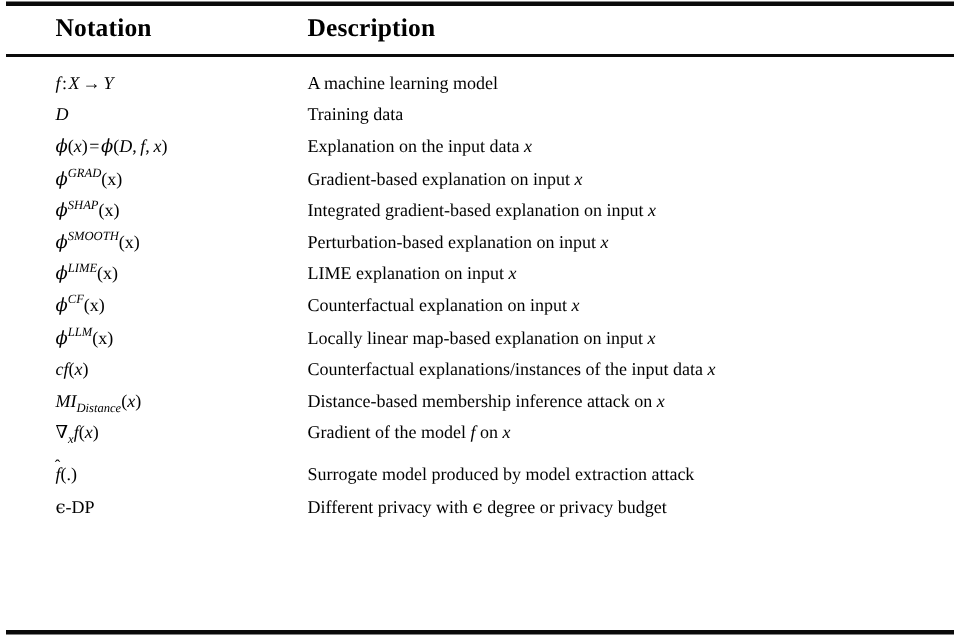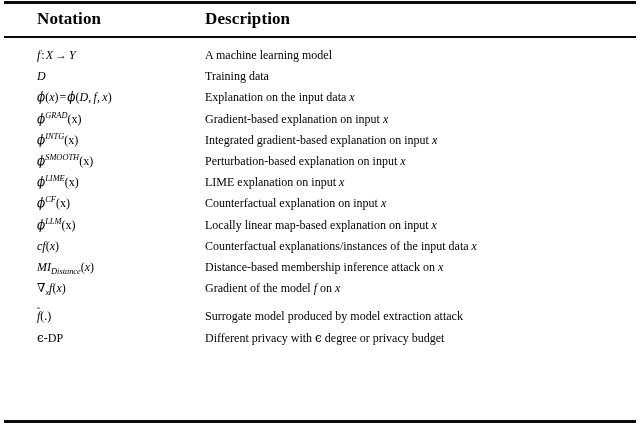--- a/index.html
+++ b/index.html
@@ -146,21 +146,21 @@
         <td class="notation-cell"><span class="greek-i">ϕ</span><span class="mu">(</span><span class="mi">x</span><span class="mu">)</span><span class="op">=</span><span class="greek-i">ϕ</span><span class="mu">(</span><span class="mi">D</span><span class="mu">, </span><span class="mi">f</span><span class="mu">, </span><span class="mi">x</span><span class="mu">)</span></td>
         <td class="desc-cell">Explanation on the input data <span class="mvar">x</span></td>
       </tr>
 
       <tr>
         <td class="notation-cell"><span class="greek-i">ϕ</span><span class="sup">GRAD</span><span class="mu">(x)</span></td>
         <td class="desc-cell">Gradient-based explanation on input <span class="mvar">x</span></td>
       </tr>
 
       <tr>
-        <td class="notation-cell"><span class="greek-i">ϕ</span><span class="sup">INTG</span><span class="mu">(x)</span></td>
+        <td class="notation-cell"><span class="greek-i">ϕ</span><span class="sup">SHAP</span><span class="mu">(x)</span></td>
         <td class="desc-cell">Integrated gradient-based explanation on input <span class="mvar">x</span></td>
       </tr>
 
       <tr>
         <td class="notation-cell"><span class="greek-i">ϕ</span><span class="sup">SMOOTH</span><span class="mu">(x)</span></td>
         <td class="desc-cell">Perturbation-based explanation on input <span class="mvar">x</span></td>
       </tr>
 
       <tr>
         <td class="notation-cell"><span class="greek-i">ϕ</span><span class="sup">LIME</span><span class="mu">(x)</span></td>

